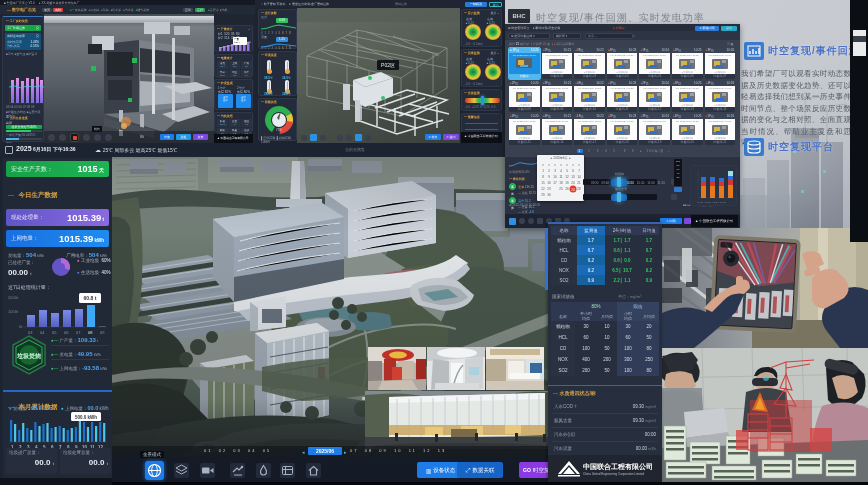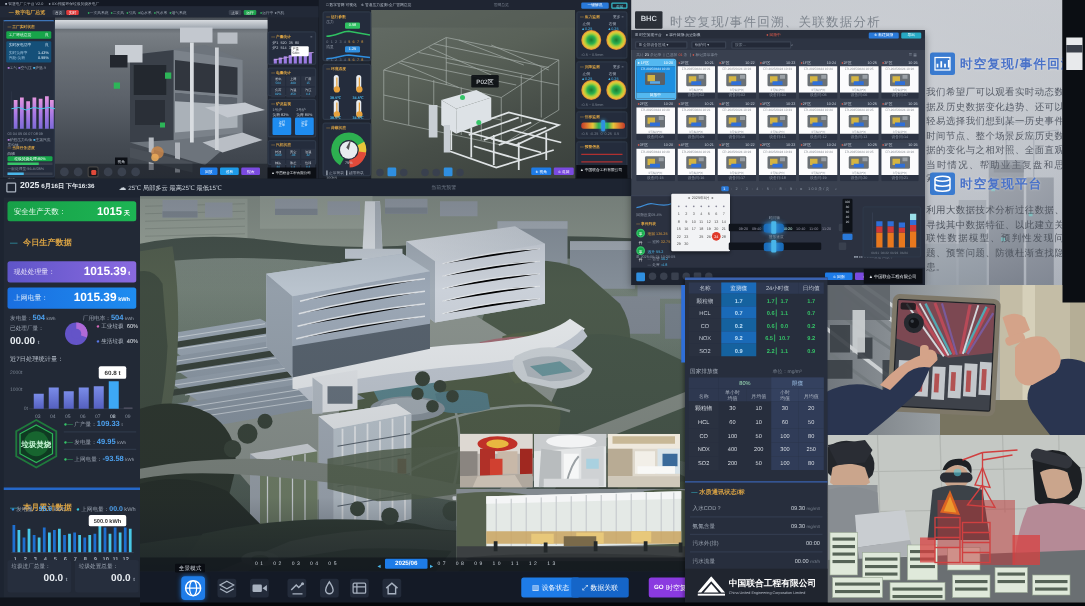--- a/index.html
+++ b/index.html
@@ -354,42 +354,41 @@
           <radialGradient id="haze" cx=".5" cy=".3" r="1">
             <stop offset="0" stop-color="#cdd0d5" stop-opacity=".95"></stop>
             <stop offset=".55" stop-color="#c4c8ce" stop-opacity=".5"></stop>
             <stop offset="1" stop-color="#b2b7c0" stop-opacity="0"></stop>
           </radialGradient>
         </defs>
   </svg>
 </div>
 
 <div class="abs" style="left:508px;top:9px;width:22px;height:14px;background:#2b3038;border-radius:1px;color:#cfd4da;font-size:6px;font-weight:bold;text-align:center;line-height:14px">BHC</div>
-<div class="abs" style="left:536px;top:11px;color:#7e858e;font-size:10px;letter-spacing:1px">时空复现/事件回溯、关联数据分析</div>
+<div class="abs" style="left:536px;top:11px;color:#7e858e;font-size:10px;letter-spacing:1px">时空复现/事件回溯、实时发电功率</div>
 
 <div class="abs" style="left:744px;top:42px;width:20px;height:18px;background:#3a7bd0;border-radius:2px">
   <svg width="20" height="18" viewBox="0 0 20 18">
         <g stroke="#fff" stroke-width="1" fill="none">
           <rect x="4" y="4" width="12" height="10"></rect>
           <path d="M6,12 L6,9 M9,12 L9,7 M12,12 L12,9 M15,12 L15,6" stroke-width="1.4"></path>
         </g>
       </svg>
 </div>
 <div class="abs" style="left:768px;top:44px;color:#4a72c8;font-size:10px;font-weight:bold;letter-spacing:1px;text-shadow:0 0 2px rgba(255,255,255,.6)">时空复现/事件回溯</div>
 <div class="abs" style="left:741px;top:68px;width:110px;color:#555b66;font-size:7.5px;line-height:11.5px;text-align:justify">我们希望厂可以观看实时动态数据及历史数据变化趋势、还可以轻易选择我们想到某一历史事件时间节点、整个场景反应历史数据的变化与之相对照、全面直观当时情况、帮助业主复盘和思索。</div>
 <div class="abs" style="left:744px;top:138px;width:20px;height:18px;background:#3a7bd0;border-radius:2px">
   <svg width="20" height="18" viewBox="0 0 20 18">
         <g stroke="#fff" stroke-width="1.2" fill="none">
           <ellipse cx="10" cy="5" rx="6" ry="2"></ellipse>
           <path d="M4,5 L4,13 A6,2 0 0 0 16,13 L16,5 M4,9 A6,2 0 0 0 16,9"></path>
         </g>
       </svg>
 </div>
 <div class="abs" style="left:768px;top:140px;color:#4a72c8;font-size:10px;font-weight:bold;letter-spacing:1px;text-shadow:0 0 2px rgba(255,255,255,.5)">时空复现平台</div>
-<div class="abs" style="left:741px;top:162px;width:110px;color:#4e545e;font-size:7.5px;line-height:11.5px;text-align:justify">利用大数据技术分析过往数据、寻找其中数据特征、以此建立关联性数据模型、预判性发现问题、预警问题、防微杜渐查找隐患。</div>
 
 <div class="abs" id="p3" style="z-index:2;left:505px;top:24px;width:235px;height:204px;background:#39404f;box-shadow:0 2px 6px rgba(0,0,0,.4)">
   <div class="abs" style="left:0;top:0;width:235px;height:7px;background:#272d3a"></div>
   <div class="abs t3" style="left:3px;top:2px;color:#b9c1cd">⊞ 时空复现平台 &nbsp;&nbsp; ● 事件回溯-历史影像</div>
   <div class="abs t3" style="left:108px;top:2px;color:#e05a4a">● 回溯中</div>
   <div class="abs t3" style="left:190px;top:1.5px;width:24px;height:5px;background:#2979d9;border-radius:1px;color:#fff;text-align:center;line-height:5px">⊕ 新建回溯</div>
   <div class="abs t3" style="left:216px;top:1.5px;width:16px;height:5px;background:#27a9c4;border-radius:1px;color:#fff;text-align:center;line-height:5px">导出</div>
 
   <div class="abs" style="left:0;top:7px;width:235px;height:9px;background:#2d3443"></div>
   <div class="abs" style="left:3px;top:8.5px;width:42px;height:6px;background:#232937;border:1px solid #3a4252;border-radius:1px;color:#aab2bf;font-size:3px;line-height:5px;padding-left:2px">⊞ 全部设备区域 ▾</div>

